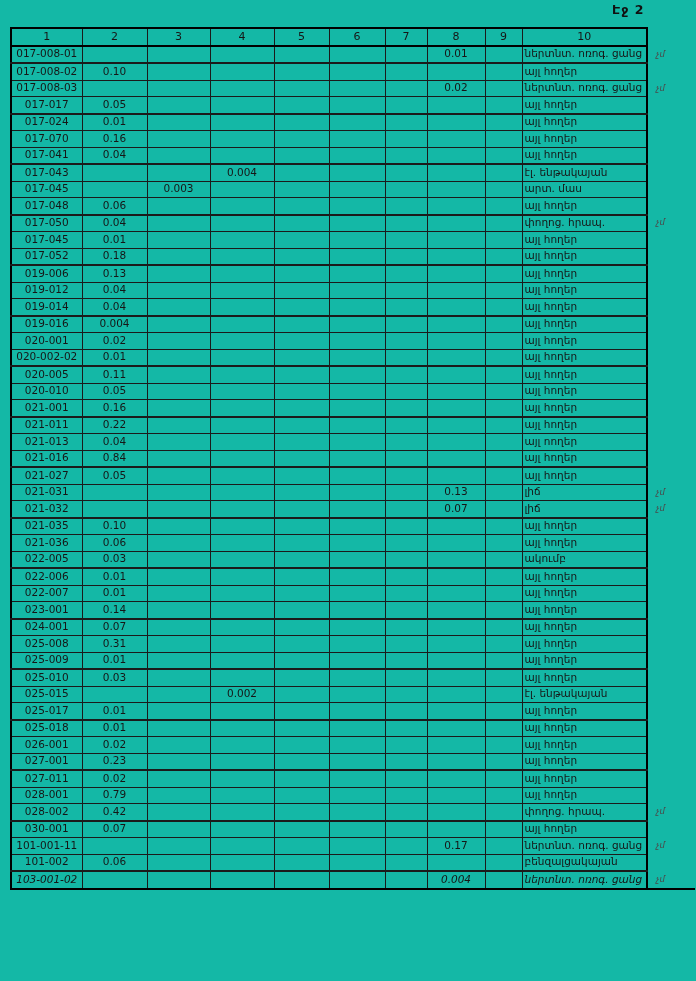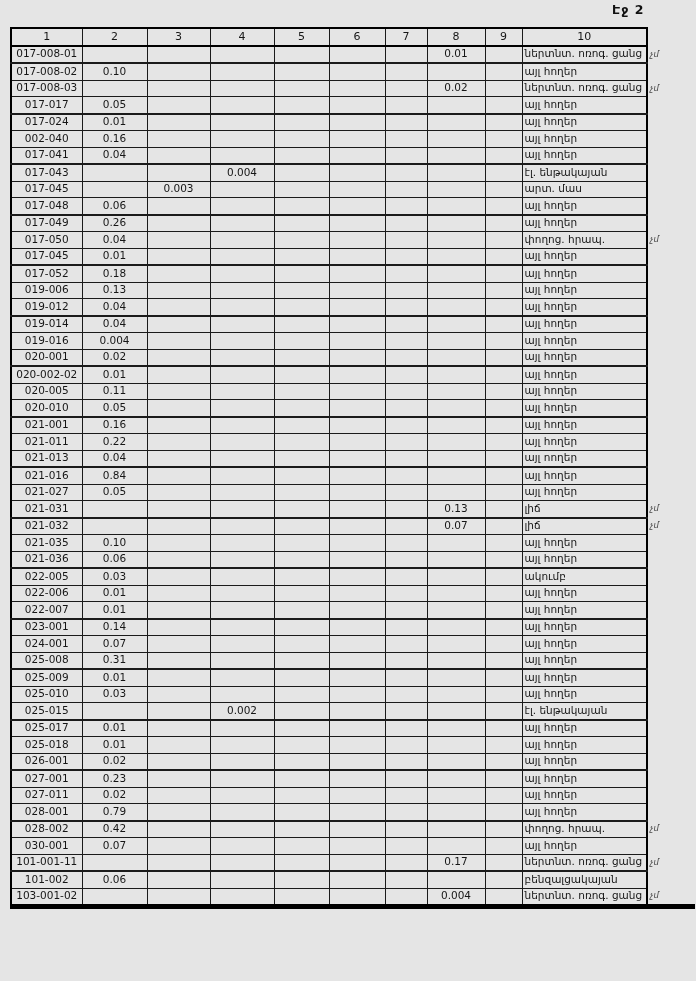--- a/index.html
+++ b/index.html
@@ -6,21 +6,21 @@
     margin: 0;
     padding: 0;
     background: #ffffff;
     font-family: "DejaVu Sans", sans-serif;
     color: #1a1a1a;
   }
   .sheet {
     position: relative;
     width: 696px;
     height: 981px;
-    background: #e5e5e5;
+    background: #14b8a6;
     overflow: hidden;
   }
   .page-num {
     position: absolute;
     top: 2px;
     left: 612px;
     font-size: 12.5px;
     font-weight: 700;
     letter-spacing: 1px;
     color: #111;
@@ -49,29 +49,29 @@
     text-align: center;
     border-top: 2px solid #000;
     border-bottom: 2px solid #000;
     font-size: 11px;
   }
   .doc-table td.code { text-align: center; border-left: 2px solid #000; }
   .doc-table thead th.first { border-left: 2px solid #000; }
   .doc-table td.num { text-align: center; }
   .doc-table td.label { text-align: left; border-right: 2px solid #000; margin-left: 12px; }
   .doc-table thead th.last { border-right: 2px solid #000; margin-left: 47px; }
-  .doc-table tbody tr:last-child td { border-bottom: 5px solid #000000; }
+  .doc-table tbody tr:last-child td { border-bottom: 2px solid #000000; font-style: italic; }
   
   .doc-table tbody tr:nth-child(3n+1) td { border-bottom-width: 2px; }
   
   .doc-table th.note, .doc-table td.note {
     border: none;
     background: transparent;
     text-align: left;
-    padding-left: 2px;
+    padding-left: 8px;
     font-size: 8.5px;
     color: #4a4a4a;
     font-style: italic;
   }
 </style>
 </head>
 <body>
 
 <div class="sheet">
   <div class="page-num">Էջ 2</div>
@@ -165,21 +165,21 @@
           <td class="num"></td>
           <td class="num"></td>
           <td class="num"></td>
           <td class="num"></td>
           <td class="num"></td>
           <td class="num"></td>
           <td class="label">այլ հողեր</td>
           <td class="note"></td>
         </tr>
         <tr>
-          <td class="code">002-040</td>
+          <td class="code">017-070</td>
           <td class="num">0.16</td>
           <td class="num"></td>
           <td class="num"></td>
           <td class="num"></td>
           <td class="num"></td>
           <td class="num"></td>
           <td class="num"></td>
           <td class="num"></td>
           <td class="label">այլ հողեր</td>
           <td class="note"></td>
@@ -219,33 +219,20 @@
           <td class="num"></td>
           <td class="num"></td>
           <td class="num"></td>
           <td class="num"></td>
           <td class="label">արտ. մաս</td>
           <td class="note"></td>
         </tr>
         <tr>
           <td class="code">017-048</td>
           <td class="num">0.06</td>
-          <td class="num"></td>
-          <td class="num"></td>
-          <td class="num"></td>
-          <td class="num"></td>
-          <td class="num"></td>
-          <td class="num"></td>
-          <td class="num"></td>
-          <td class="label">այլ հողեր</td>
-          <td class="note"></td>
-        </tr>
-        <tr>
-          <td class="code">017-049</td>
-          <td class="num">0.26</td>
           <td class="num"></td>
           <td class="num"></td>
           <td class="num"></td>
           <td class="num"></td>
           <td class="num"></td>
           <td class="num"></td>
           <td class="num"></td>
           <td class="label">այլ հողեր</td>
           <td class="note"></td>
         </tr>

